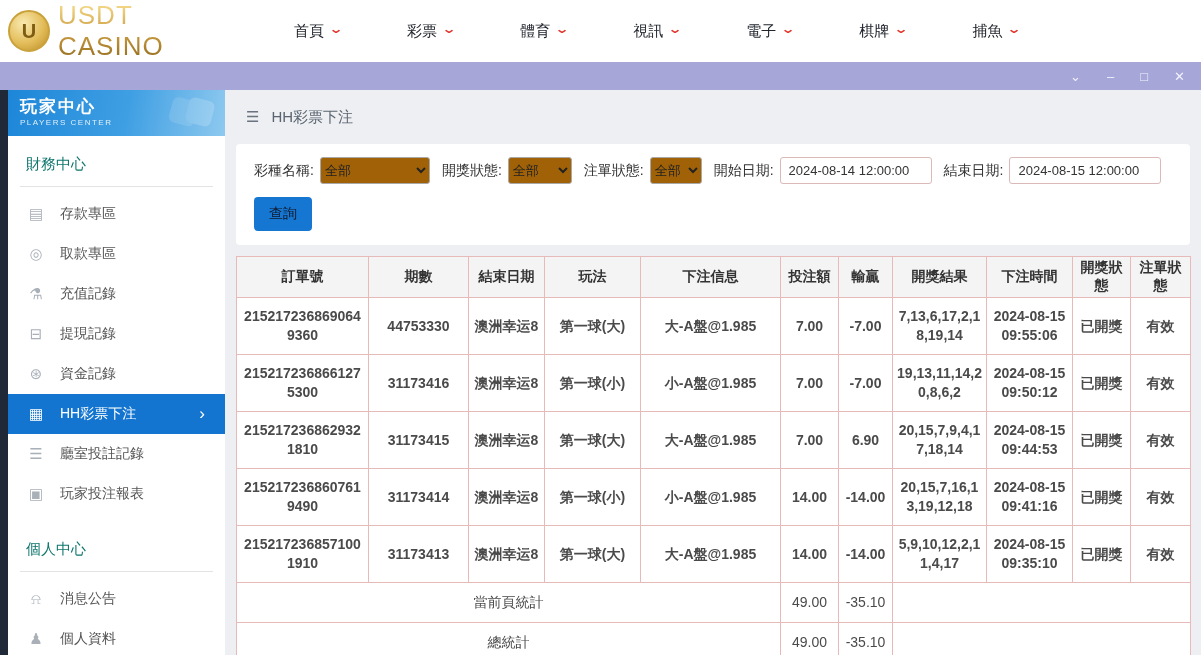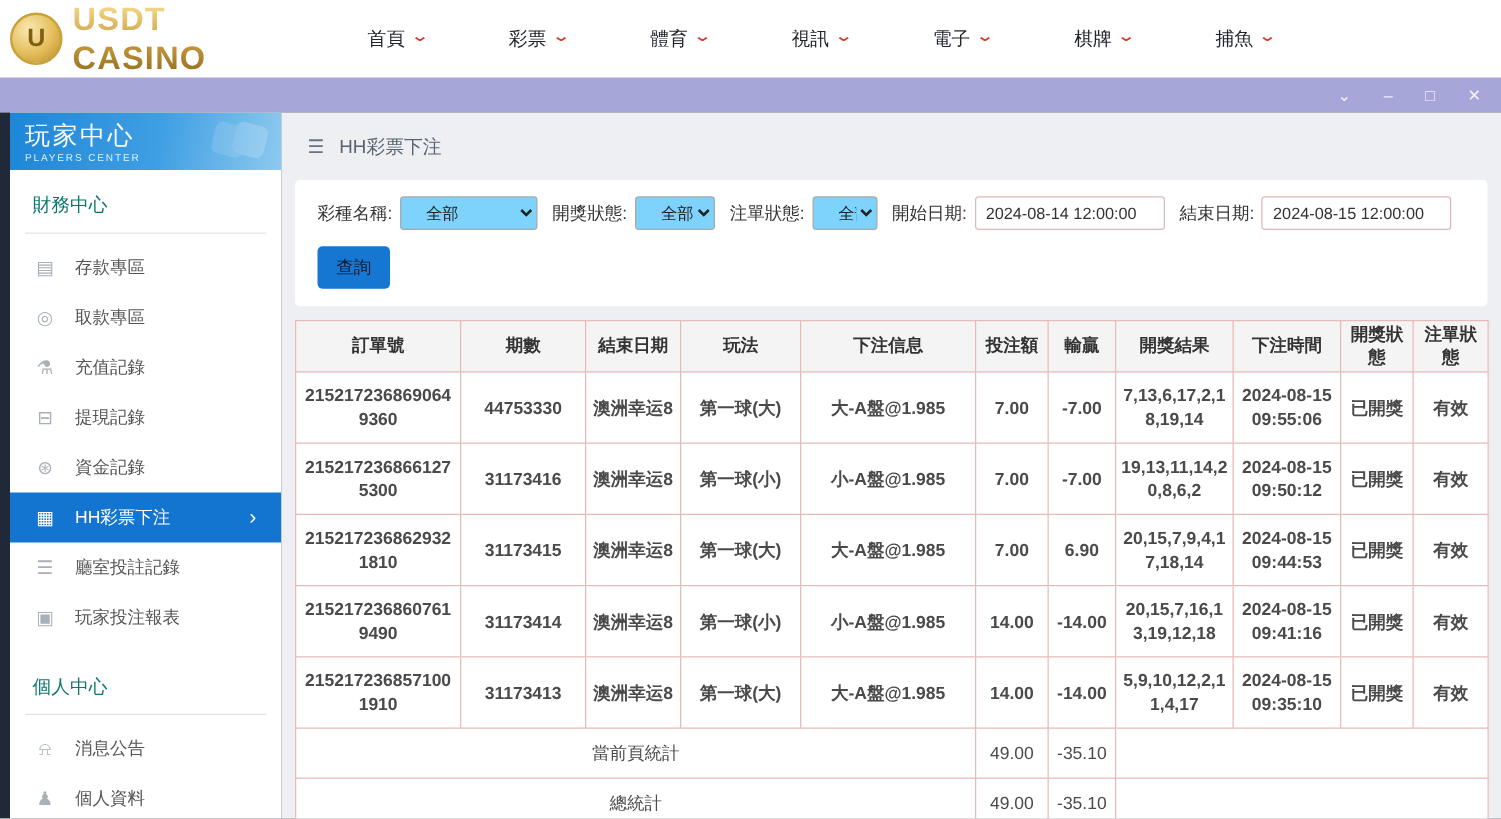--- a/index.html
+++ b/index.html
@@ -7,41 +7,41 @@
   .screen { position:relative; width:1201px; height:655px; overflow:hidden;
             font-family:"Liberation Sans","DejaVu Sans",sans-serif; background:#fff; }
 
   
   .topnav { height:62px; display:flex; align-items:center; padding:0 8px; background:#fff; }
   .logo { display:flex; align-items:center; gap:8px; width:225px; cursor:pointer; }
   .coin { width:42px; height:42px; border-radius:50%; flex-shrink:0;
           background:radial-gradient(circle at 35% 30%, #f9e9b0, #e3bd5a 55%, #b98a24);
           border:2px solid #caa23c; display:flex; align-items:center; justify-content:center; }
   .coin-inner { font-weight:bold; font-size:20px; color:#7e5c12; }
-  .logo-text { font-size:26px; font-weight:bold; letter-spacing:1px;
+  .logo-text { font-size:26px; font-weight:normal; letter-spacing:1px;
                background:linear-gradient(180deg,#f2d584 10%, #c89a3e 55%, #8f6a1c);
                -webkit-background-clip:text; background-clip:text; color:transparent; }
   .nav { display:flex; margin-left:28px; }
   .nav-item { display:flex; align-items:flex-start; gap:7px; padding:0 33px;
               font-size:15px; color:#20242c; cursor:pointer; white-space:nowrap; }
   .nav-chevron { color:#e2352b; font-size:12px; transform:scaleX(1.5); font-weight:bold; }
 
   
   .titlebar { height:28px; background:#a6a6d8; display:flex; align-items:center;
               justify-content:flex-end; gap:26px; padding:0 16px; }
   .tb-btn { color:#f2f2ff; font-size:13px; line-height:1; cursor:pointer; }
 
   
   .window-body { display:flex; height:565px; background:#202938; padding-left:8px; }
 
   
   .sidebar { width:217px; background:#fff; flex-shrink:0; overflow:hidden; }
   .sidebar-header { position:relative; height:46px; color:#fff; padding:5px 12px;
                     background:linear-gradient(100deg,#1d86d8, #3f9fe3 55%, #8ec9ef); }
-  .sidebar-title { font-size:20px; font-weight:normal; letter-spacing:2px; }
+  .sidebar-title { font-size:17px; font-weight:bold; letter-spacing:2px; }
   .sidebar-subtitle { font-size:8px; letter-spacing:1.5px; opacity:.85; }
   .sidebar-header .deco { position:absolute; right:12px; top:9px; width:26px; height:26px;
                     border-radius:6px; background:rgba(255,255,255,.18); transform:rotate(15deg);
                     box-shadow:-16px 4px 0 rgba(255,255,255,.12); }
   .section-heading { margin:13px 12px 0; padding:6px 6px 12px; font-size:15px; color:#0f766e;
                      border-bottom:1px solid #e3e3e3; }
   .section-list { padding:7px 0; }
   .sidebar-item { display:flex; align-items:center; height:40px; padding:0 20px; gap:16px;
                   font-size:14px; color:#555; cursor:pointer; }
   .si-icon { width:16px; text-align:center; color:#a9b0b8; font-size:15px; }
@@ -52,22 +52,22 @@
 
   
   .content { flex:1; background:#edeff2; padding:0 11px; overflow:hidden; }
   .breadcrumb-bar { height:54px; display:flex; align-items:center; gap:12px;
                     color:#5a6470; font-size:15px; padding-left:10px; }
   .hamburger { font-size:15px; color:#6a7480; cursor:pointer; }
 
   .filter-panel { background:#fff; border-radius:4px; padding:13px 18px 14px; }
   .filter-row { display:flex; align-items:center; font-size:14px; color:#333; }
   .fgroup { display:flex; align-items:center; gap:6px; margin-right:12px; white-space:nowrap; }
-  select { height:27px; border:1px solid #a9a9a9; border-radius:3px; background:#7dd3fc;
-           font-size:13px; color:#222; font-family:inherit;padding-left:16px; }
+  select { height:27px; border:1px solid #a9a9a9; border-radius:3px; background:#a16207;
+           font-size:13px; color:#222; font-family:inherit; }
   .sel-lottery { width:110px; } .sel-draw { width:64px; } .sel-order { width:52px; }
   .date-input { width:152px; height:27px; border:1px solid #dcb9b9; border-radius:3px;
                 padding:0 8px; font-size:13px; color:#333; font-family:inherit; }
   .search-btn { margin-top:13px; background:#1577d2; color:#0f172a; border:0; border-radius:4px;
                 padding:8px 15px; font-size:14px; cursor:pointer; }
 
   .table-wrap { margin-top:11px; }
   table { width:100%; border-collapse:collapse; background:#fff; table-layout:fixed; }
   th, td { border:1px solid #e7baba; text-align:center; }
   th { height:41px; font-size:14px; color:#333; background:#f4f4f4; font-weight:bold; padding:0 2px; }

